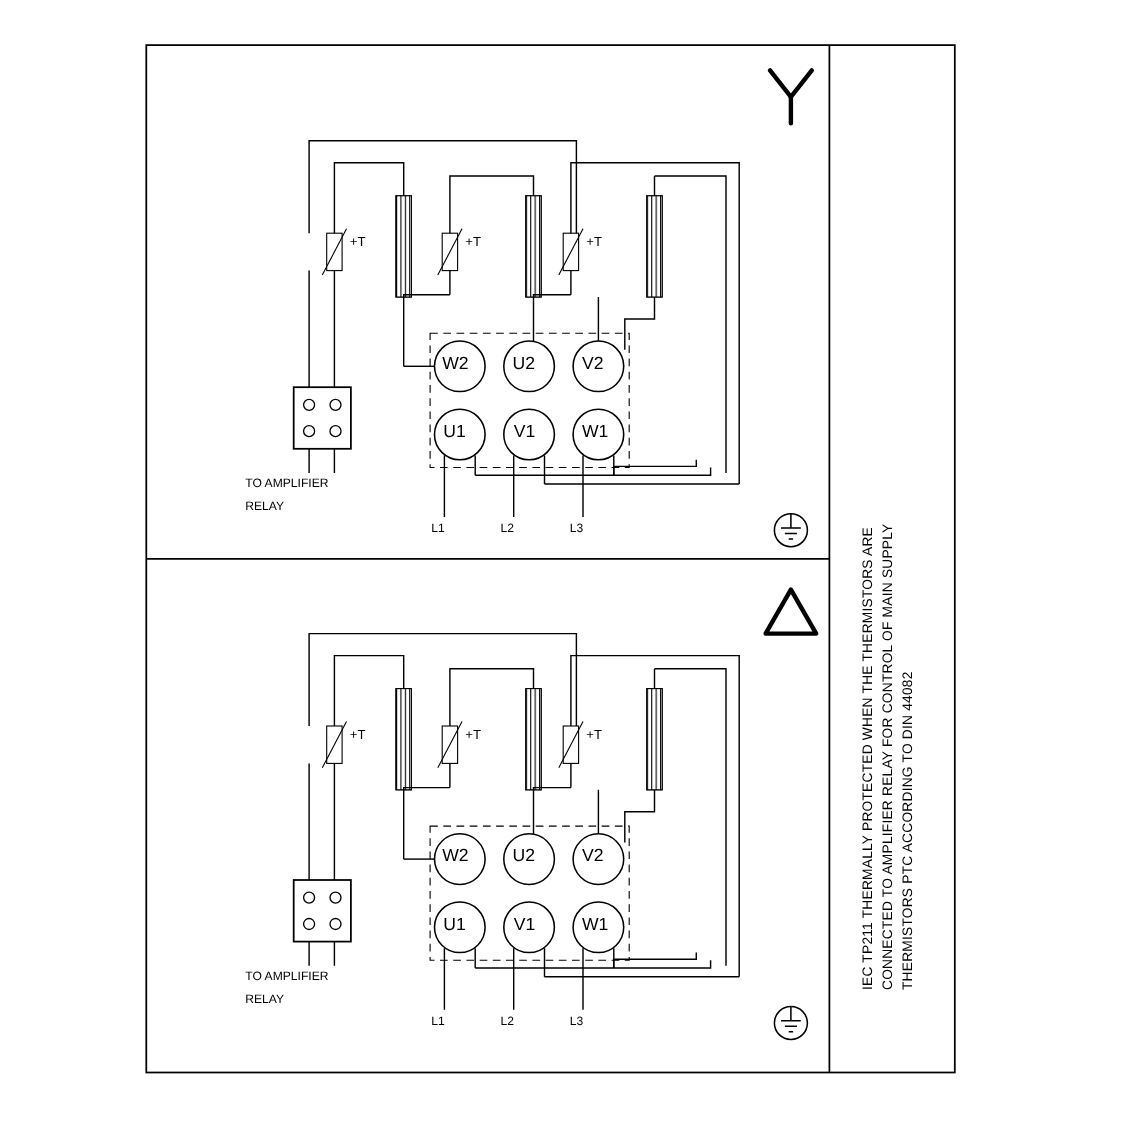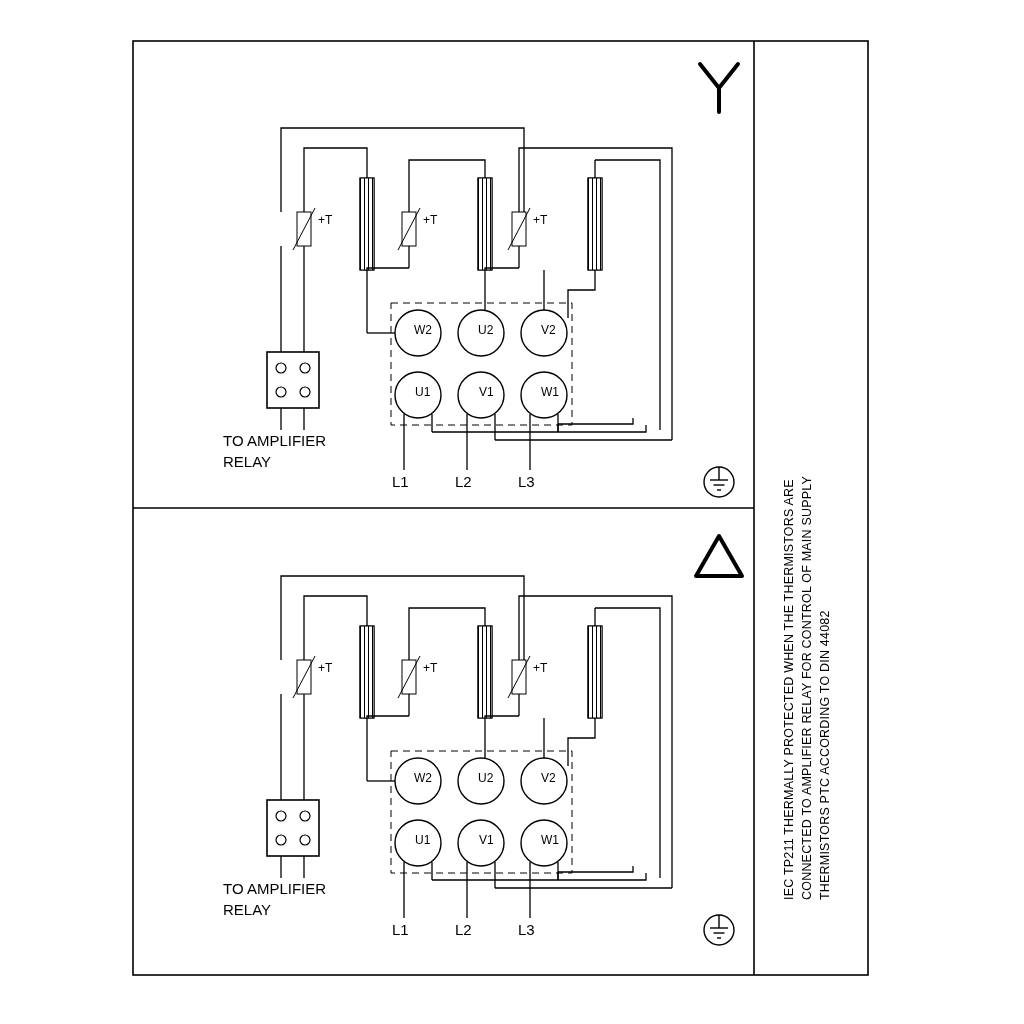--- a/index.html
+++ b/index.html
@@ -25,27 +25,27 @@
     position: absolute;
     left: 0;
     top: 0;
     width: 1024px;
     height: 1024px;
     display: block;
   }
   .txt {
     position: absolute;
     font-family: "Liberation Sans", sans-serif;
-    font-size: 15px;
+    font-size: 11px;
     line-height: 15px;
     white-space: pre;
     color: #000;
   }
   .txt.small { font-size: 12px; }
-  .txt.term { font-size: 12px; margin-left: 12px; }
+  .txt.term { font-size: 16px; }
   .rot {
     position: absolute;
     transform-origin: 0 0;
     transform: rotate(-90deg);
     font-family: "Liberation Sans", sans-serif;
     font-size: 12.5px;
     white-space: pre;
     letter-spacing: 0.2px;
   }
 </style>

